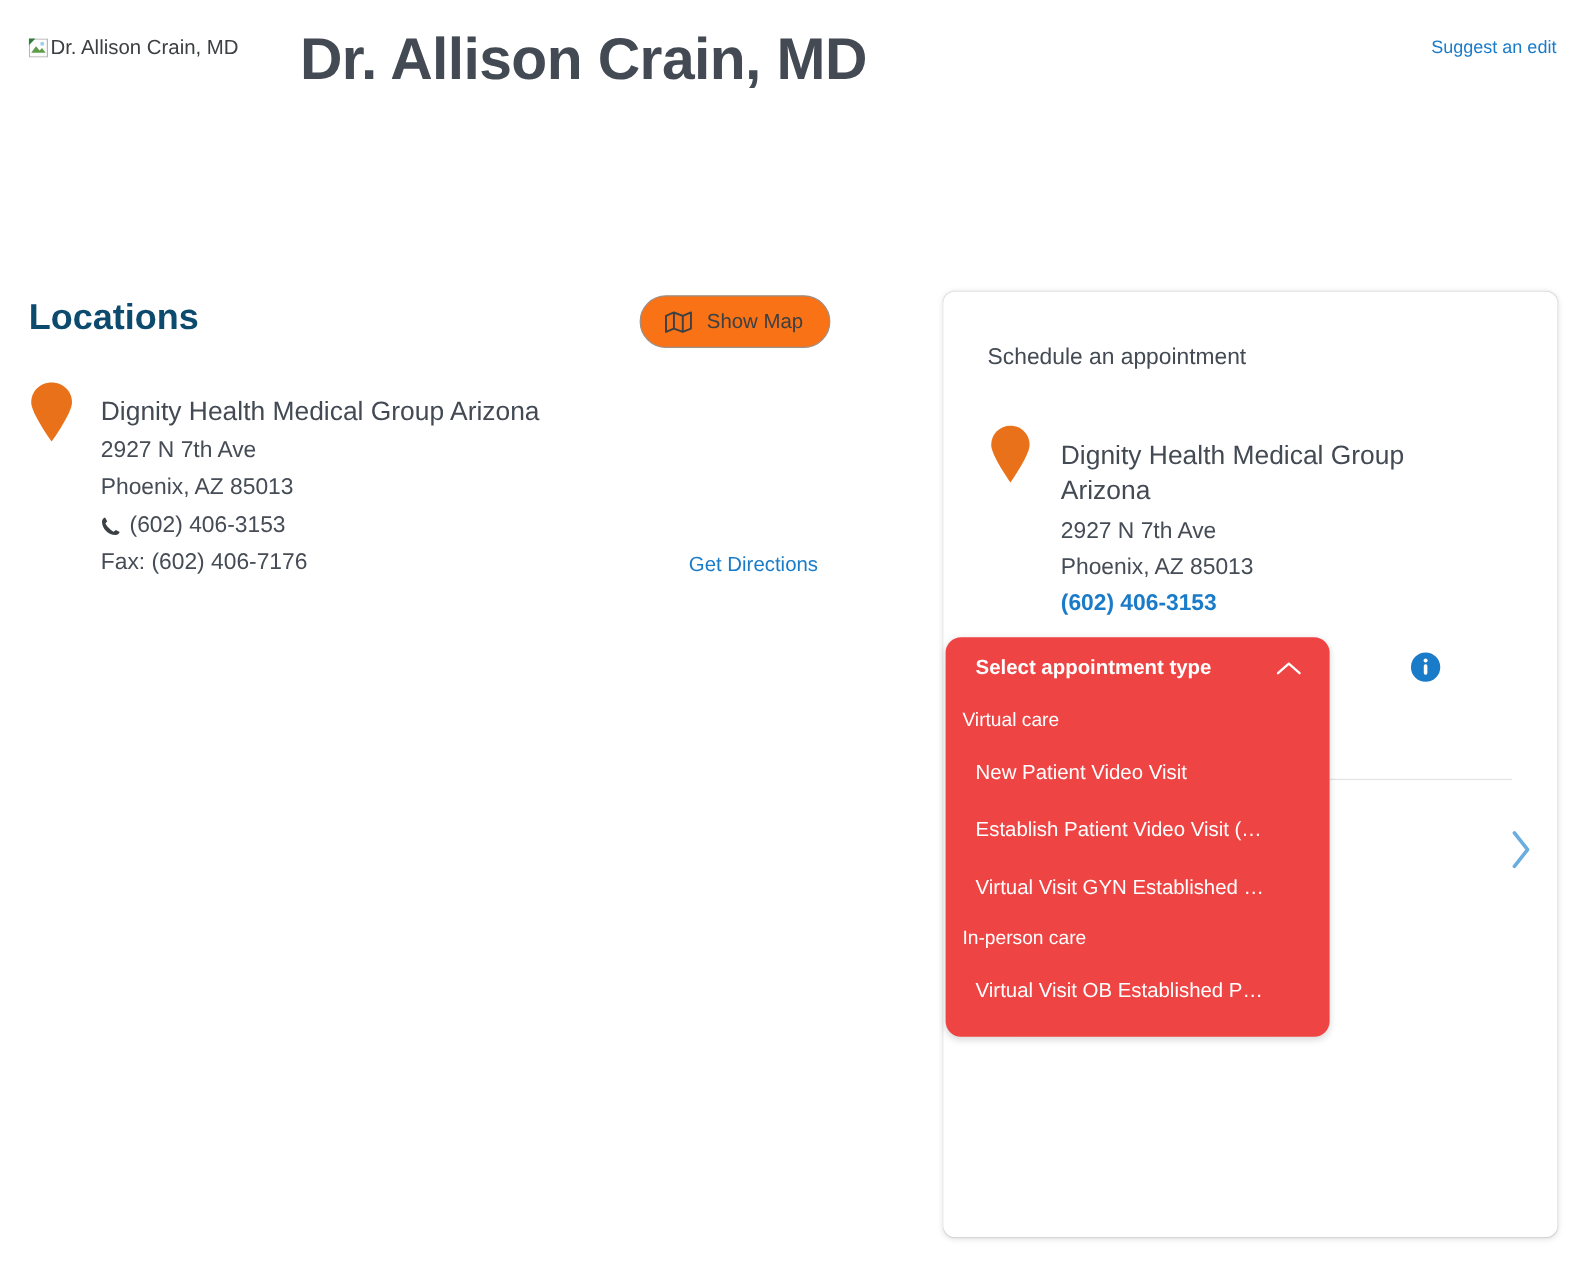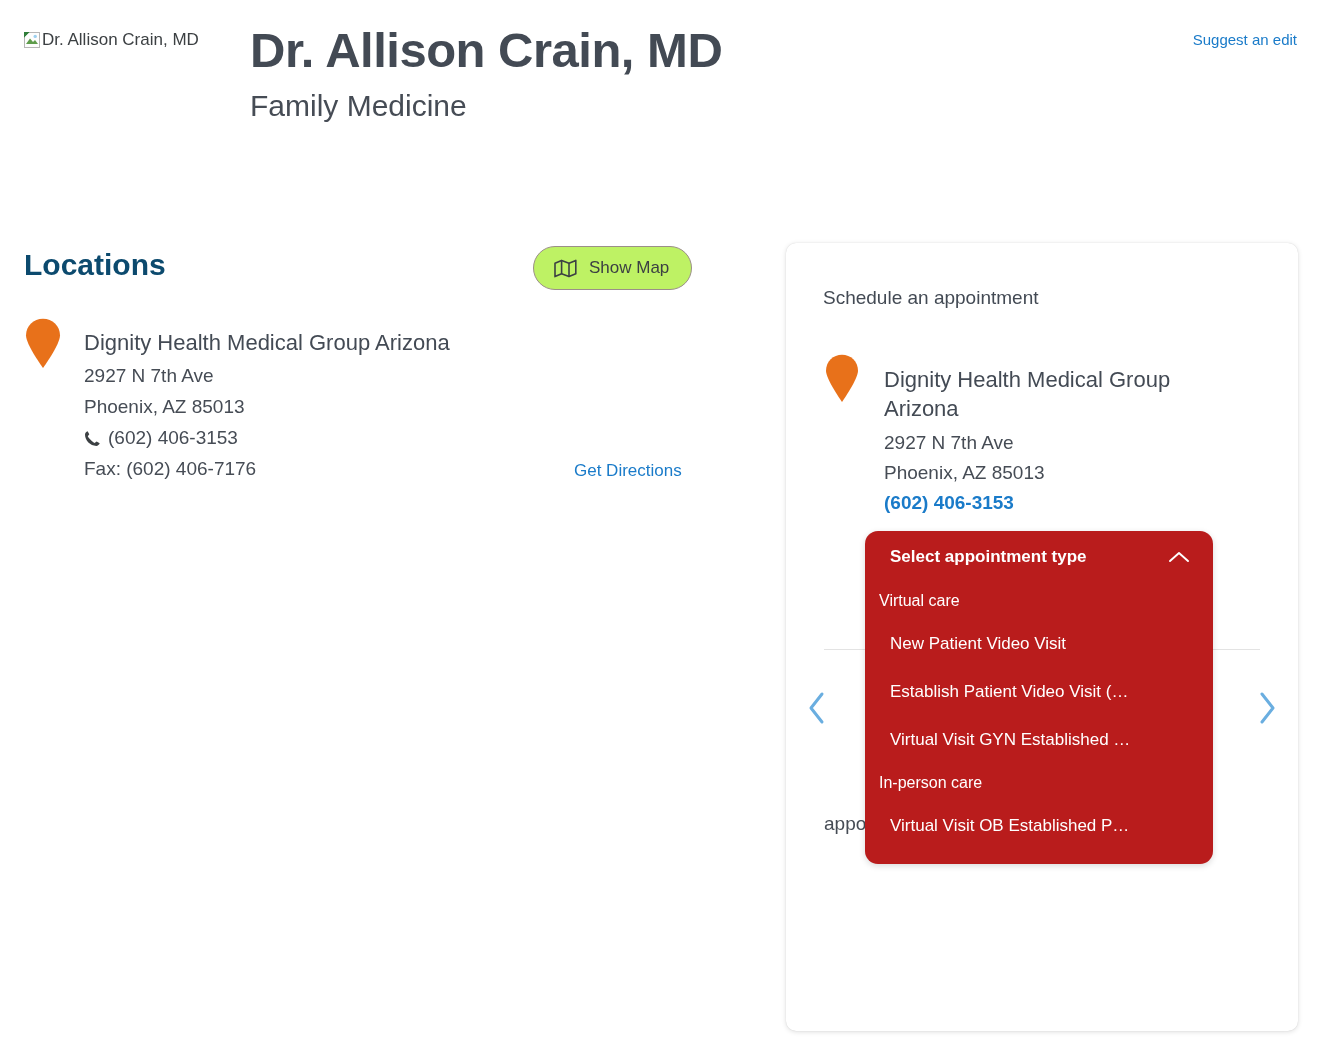--- a/index.html
+++ b/index.html
@@ -54,21 +54,21 @@
 
   
   .locations-title {
     position: absolute; left: 24px; top: 248px;
     font-size: 30px; font-weight: bold; color: #0c4a6e; margin: 0;
   }
   .show-map {
     position: absolute; left: 533px; top: 246px;
     display: flex; align-items: center; gap: 12px;
     border: 1.6px solid #9b8f88; border-radius: 26px;
-    background: #bef264; padding: 11px 22px 11px 20px;
+    background: #f97316; padding: 11px 22px 11px 20px;
     font-size: 17px; color: #3c4043; cursor: pointer;
   }
   .map-icon { width: 23px; height: 19px; display: block; }
 
   .loc-pin { position: absolute; left: 24px; top: 318px; width: 38px; height: 50px; }
   .loc-body { position: absolute; left: 84px; top: 330px; width: 470px; }
   .loc-name { font-size: 22px; color: #434a54; font-weight: normal; margin: 0; }
   .loc-line { font-size: 19px; color: #464c55; margin-top: 9px; }
   .loc-line.phone { display: flex; align-items: center; gap: 7px; }
   .phone-icon { width: 17px; height: 17px; display: block; }
@@ -111,22 +111,22 @@
   .chev { width: 22px; height: 34px; display: block; cursor: pointer; }
   .date-cell { text-align: center; font-size: 19px; color: #6f747b; line-height: 1.35; }
 
   .sub-note {
     position: absolute; left: 38px; top: 570px;
     font-size: 19px; color: #464c55; white-space: nowrap;
   }
 
   
   .dropdown {
-    position: absolute; left: 865px; top: 531px;
-    width: 348px; background: #b91c1c;
+    position: absolute; left: 788px; top: 531px;
+    width: 320px; background: #ef4444;
     border-radius: 13px; padding: 0 0 14px 0;
     box-shadow: 0 2px 6px rgba(0,0,0,0.15);
     z-index: 30;
   }
   .dd-header {
     display: flex; align-items: center; justify-content: space-between;
     padding: 16px 22px 15px 25px; cursor: pointer;
   }
   .dd-header-label { color: #fff; font-size: 17px; font-weight: bold; }
   .caret-up { width: 24px; height: 14px; display: block; }
@@ -153,21 +153,20 @@
       <rect x="0.5" y="0.5" width="15" height="15" fill="#fdfdfd" stroke="#b6b6b6"></rect>
       <path d="M2 12 L6 6.5 L9 10 L11 8 L14 12 Z" fill="#5e9c4b"></path>
       <circle cx="11.2" cy="4.4" r="1.7" fill="#9dd0f0"></circle>
       <path d="M0 0 L5.4 0 L0 5.4 Z" fill="#2f7d3a"></path>
       <path d="M5.4 0 L0 5.4 L0 0 Z" fill="#2f7d3a"></path>
     </svg><span>Dr. Allison Crain, MD</span>
   </div>
 
   <div class="head-block">
     <h1 class="doc-name">Dr. Allison Crain, MD</h1>
-    <h2 class="specialty">Family Medicine</h2>
 
   </div>
 
   <h2 class="locations-title">Locations</h2>
 
   <div class="show-map">
     <svg class="map-icon" viewBox="0 0 23 19">
       <path d="M1 4.2 L7.6 1.4 L15 4.2 L21.8 1.4 L21.8 14.8 L15 17.6 L7.6 14.8 L1 17.6 Z" fill="none" stroke="#3c4043" stroke-width="1.6" stroke-linejoin="round"></path>
       <path d="M7.6 1.4 L7.6 14.8" stroke="#3c4043" stroke-width="1.6"></path>
       <path d="M15 4.2 L15 17.6" stroke="#3c4043" stroke-width="1.6"></path>

